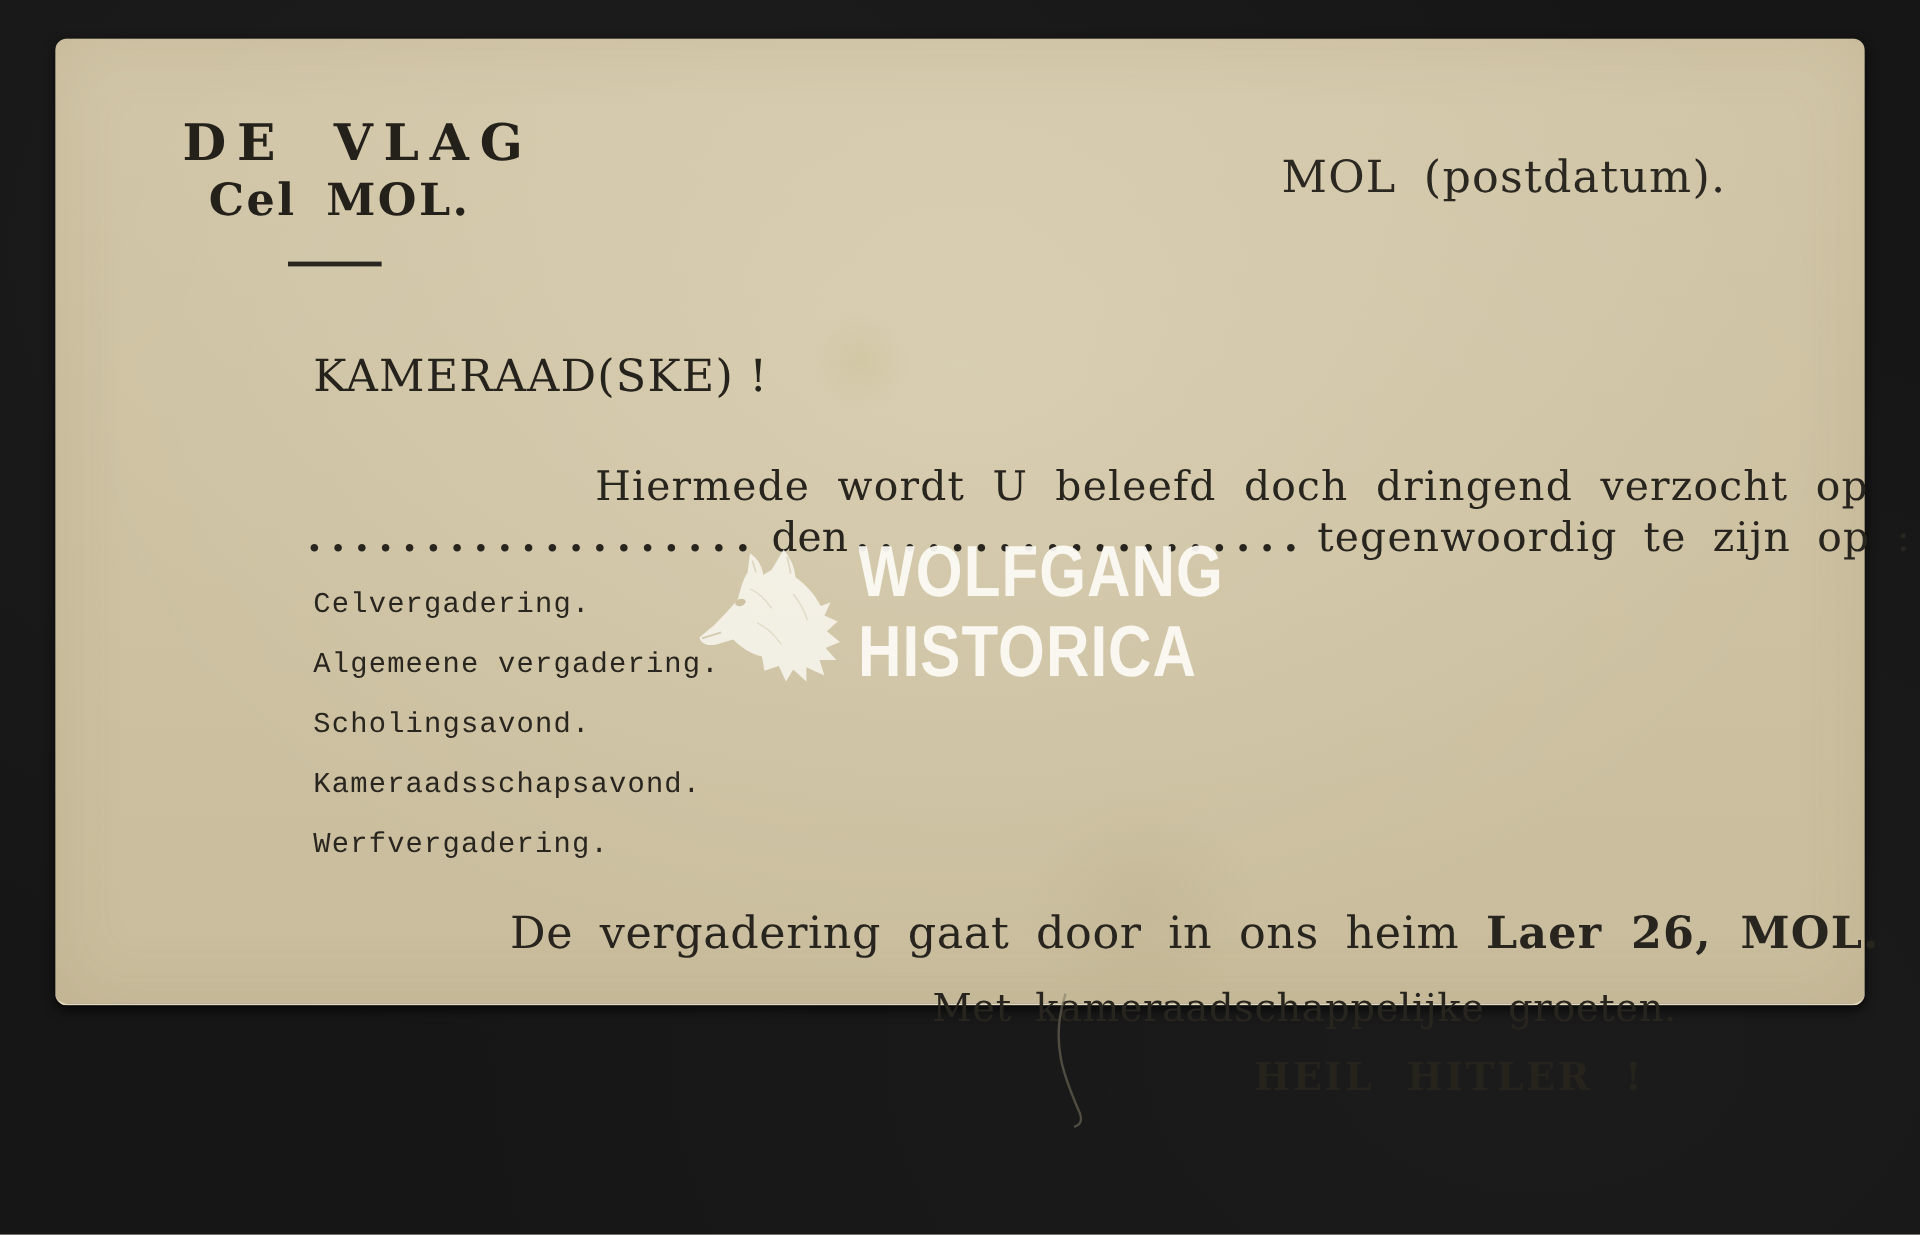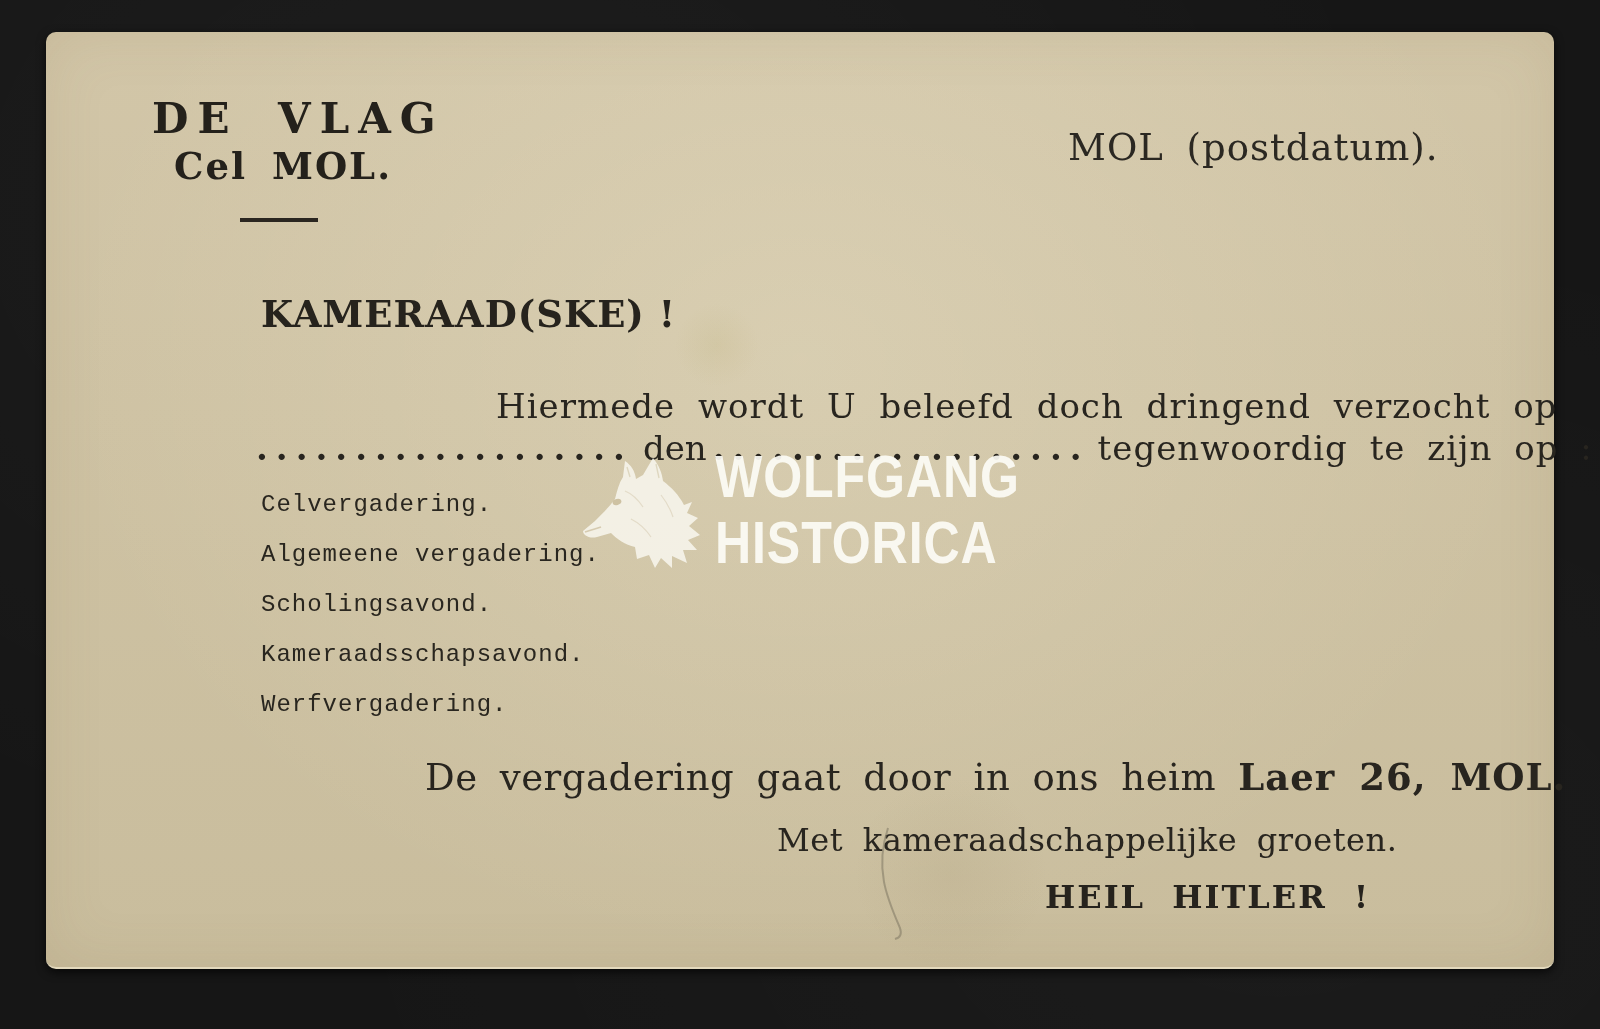--- a/index.html
+++ b/index.html
@@ -12,21 +12,21 @@
     position: relative;
     width: 1600px; height: 1029px;
     background:
       radial-gradient(ellipse at 30% 20%, rgba(255,255,255,0.03), transparent 60%),
       radial-gradient(ellipse at 80% 85%, rgba(255,255,255,0.025), transparent 55%),
       #161616;
   }
   .card {
     position: absolute;
     left: 46px; top: 32px;
-    width: 1508px; height: 937px;
+    width: 1508px; height: 806px;
     background:
       radial-gradient(circle 60px at 44.5% 33.5%, rgba(168,150,72,0.10), transparent 70%),
       radial-gradient(circle 140px at 60% 90%, rgba(120,100,60,0.07), transparent 70%),
       radial-gradient(ellipse at 50% 35%, rgba(255,250,230,0.20), transparent 70%),
       linear-gradient(180deg, #d2c6a8 0%, #cec2a3 40%, #c9bd9d 100%);
     border-radius: 10px;
     box-shadow: 0 3px 10px rgba(0,0,0,0.7), inset 0 0 60px rgba(120,100,60,0.12);
     border-bottom: 2px solid #e3d9bd;
     color: #28251f;
   }
@@ -50,21 +50,21 @@
     background: #2a2620;
   }
   .postmark {
     left: 1022px; top: 94px;
     font-size: 37px;
     letter-spacing: 1px; word-spacing: 10px;
     color: #2b2822;
   }
   .salutation {
     left: 215px; top: 260px;
-    font-size: 37px; font-weight: bold;
+    font-size: 37px; font-weight: normal;
     letter-spacing: 1px;
     color: #26231d;
   }
   .body-line1 {
     left: 450px; top: 354px;
     font-size: 34px;
     letter-spacing: 1px; word-spacing: 11px;
   }
   .body-line2 {
     left: 210px; top: 396px;

